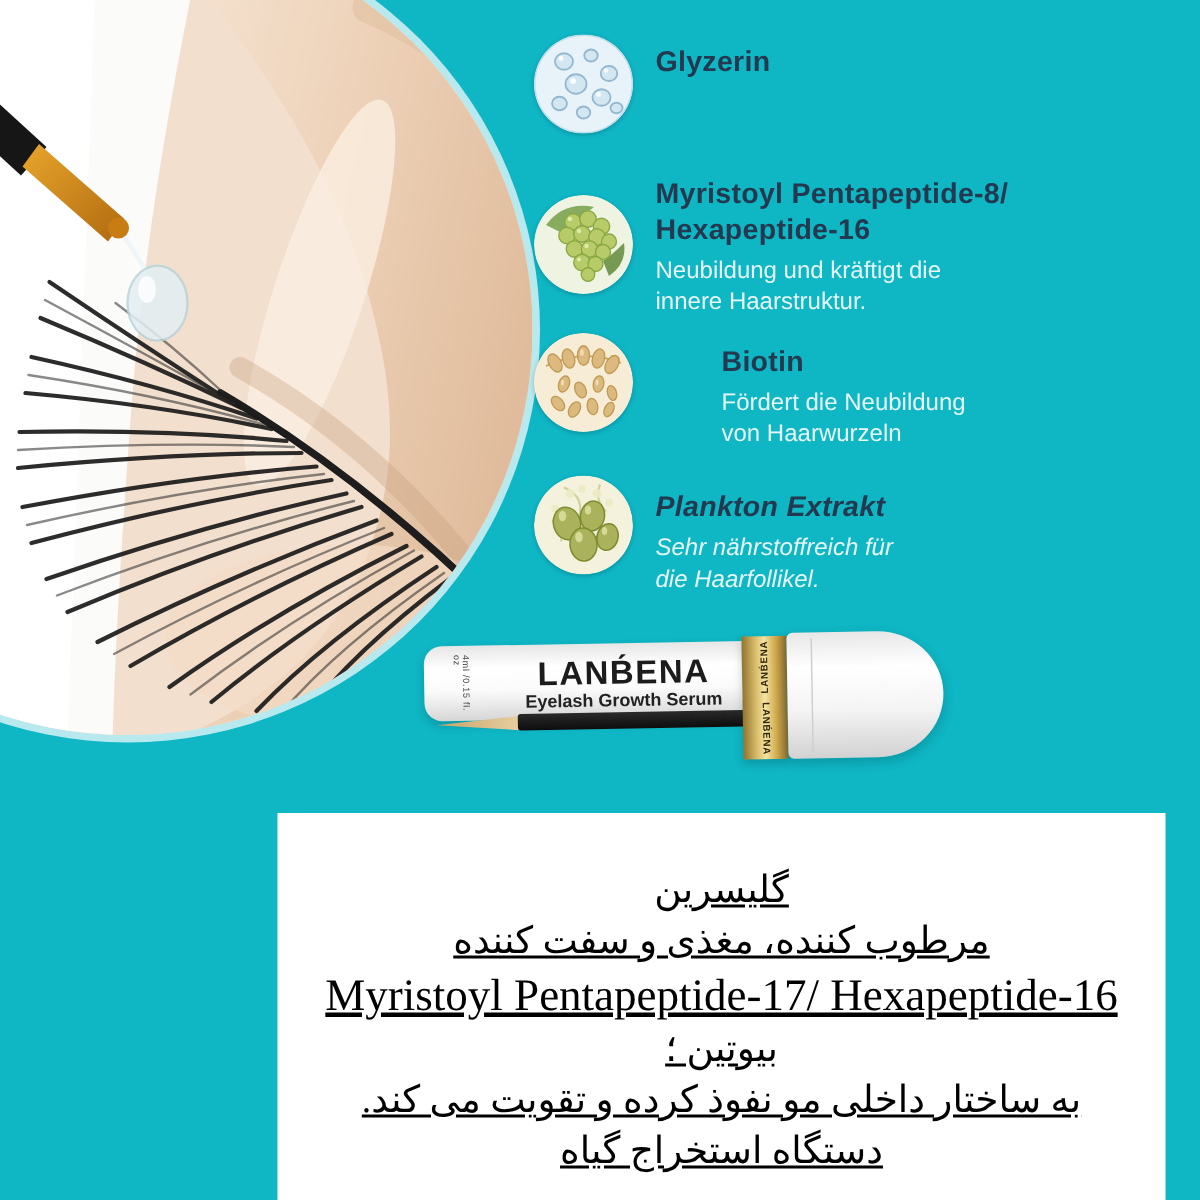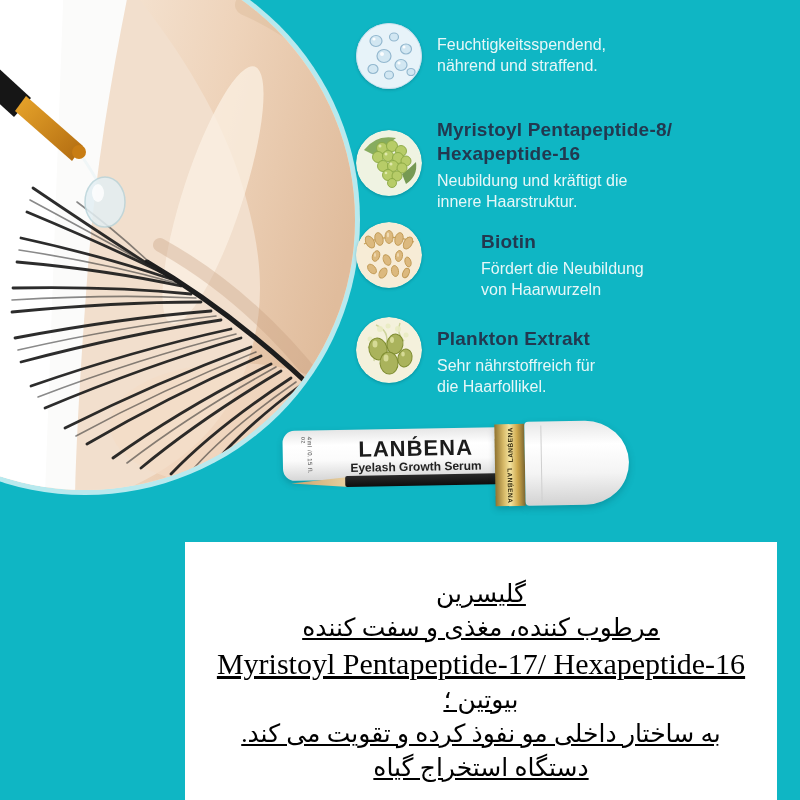--- a/index.html
+++ b/index.html
@@ -22,21 +22,21 @@
   .ing-row{position:absolute;left:356px;display:flex;gap:15px;width:420px;}
   .ing-icon{width:66px;height:66px;flex:0 0 66px;border-radius:50%;overflow:hidden;
             box-shadow:0 1px 3px rgba(0,40,50,.25);}
   .ing-title{margin:0;font-size:19px;font-weight:bold;color:#223950;
              line-height:24px;white-space:pre-line;letter-spacing:.2px;}
   .ing-desc{margin:4px 0 0 0;font-size:16px;color:#e7f7f8;line-height:21px;
             white-space:pre-line;}
   .row1{top:23px;} .row1 .txt{margin-top:7px;}
   .row2{top:113px;} .row2 .ing-icon{margin-top:17px;} .row2 .txt{margin-top:5px;}
   .row3{top:222px;} .row3 .txt{margin-top:8px;margin-left:44px;}
-  .row4{top:317px;} .row4 .txt{margin-top:10px;}
+  .row4{top:317px;font-style:italic;} .row4 .txt{margin-top:10px;}
 
   
   .product{position:absolute;left:283px;top:422px;width:352px;height:90px;
            transform:rotate(-1deg);}
   .tube-body{position:absolute;left:0;top:6px;width:215px;height:50px;
              background:linear-gradient(180deg,#e6e6e6 0%,#ffffff 30%,#fbfbfb 60%,#d6d6d6 100%);
              border-radius:12px 0 0 12px;box-shadow:0 3px 6px rgba(0,60,70,.25);}
   .brand{position:absolute;left:58px;top:7px;width:150px;text-align:center;
          font-size:22px;font-weight:bold;color:#1c1c1c;letter-spacing:1px;}
   .subtitle{position:absolute;left:58px;top:31px;width:150px;text-align:center;
@@ -164,22 +164,21 @@
       </g>
       <g fill="#ffffff" opacity="0.9">
         <circle cx="18" cy="16" r="1.6"></circle>
           <circle cx="26" cy="31" r="2"></circle>
         <circle cx="48" cy="24" r="1.5"></circle>
           <circle cx="43" cy="40" r="1.6"></circle>
       </g>
     </svg>
   </span>
   <div class="txt">
-    <p class="ing-desc">Feuchtigkeitsspendend,
-nährend und straffend.</p>
+    <h3 class="ing-title">Glyzerin</h3>
   </div>
 </div>
 
 <div class="ing-row row2">
   <span class="ing-icon">
     <svg width="66" height="66" viewBox="0 0 66 66">
       <circle cx="33" cy="33" r="33" fill="#eff3e2"></circle>
       <path d="M 8,20 Q 20,4 40,8 Q 28,16 24,28 Z" fill="#6d9a3f" opacity="0.8"></path>
       <path d="M 50,54 Q 62,46 60,32 Q 52,40 46,44 Z" fill="#58822f" opacity="0.8"></path>
       <g fill="#b7cc68" stroke="#8aa843" stroke-width="0.9">

